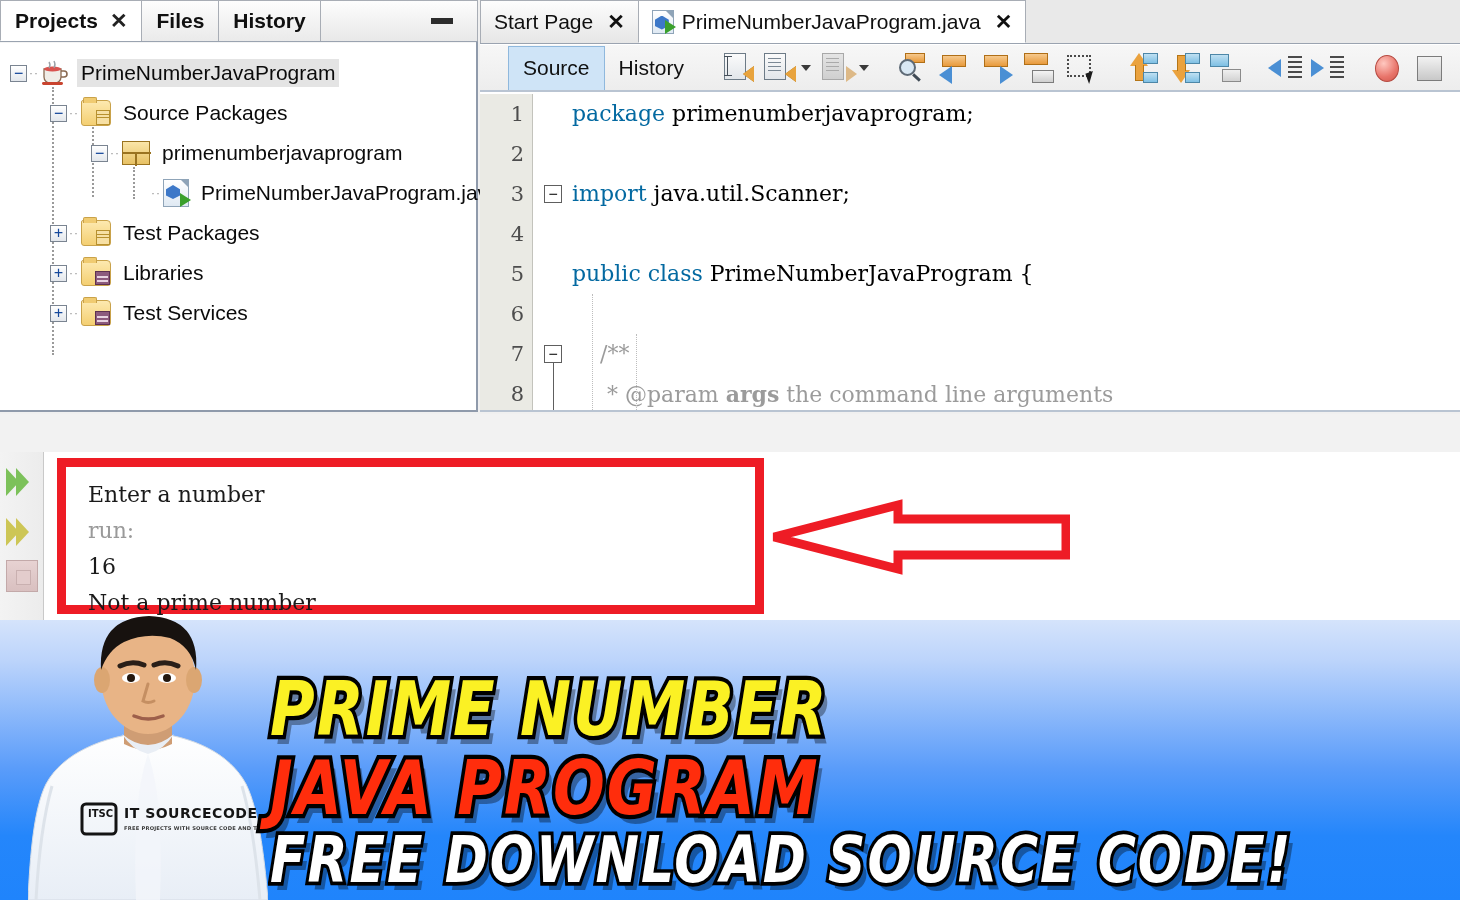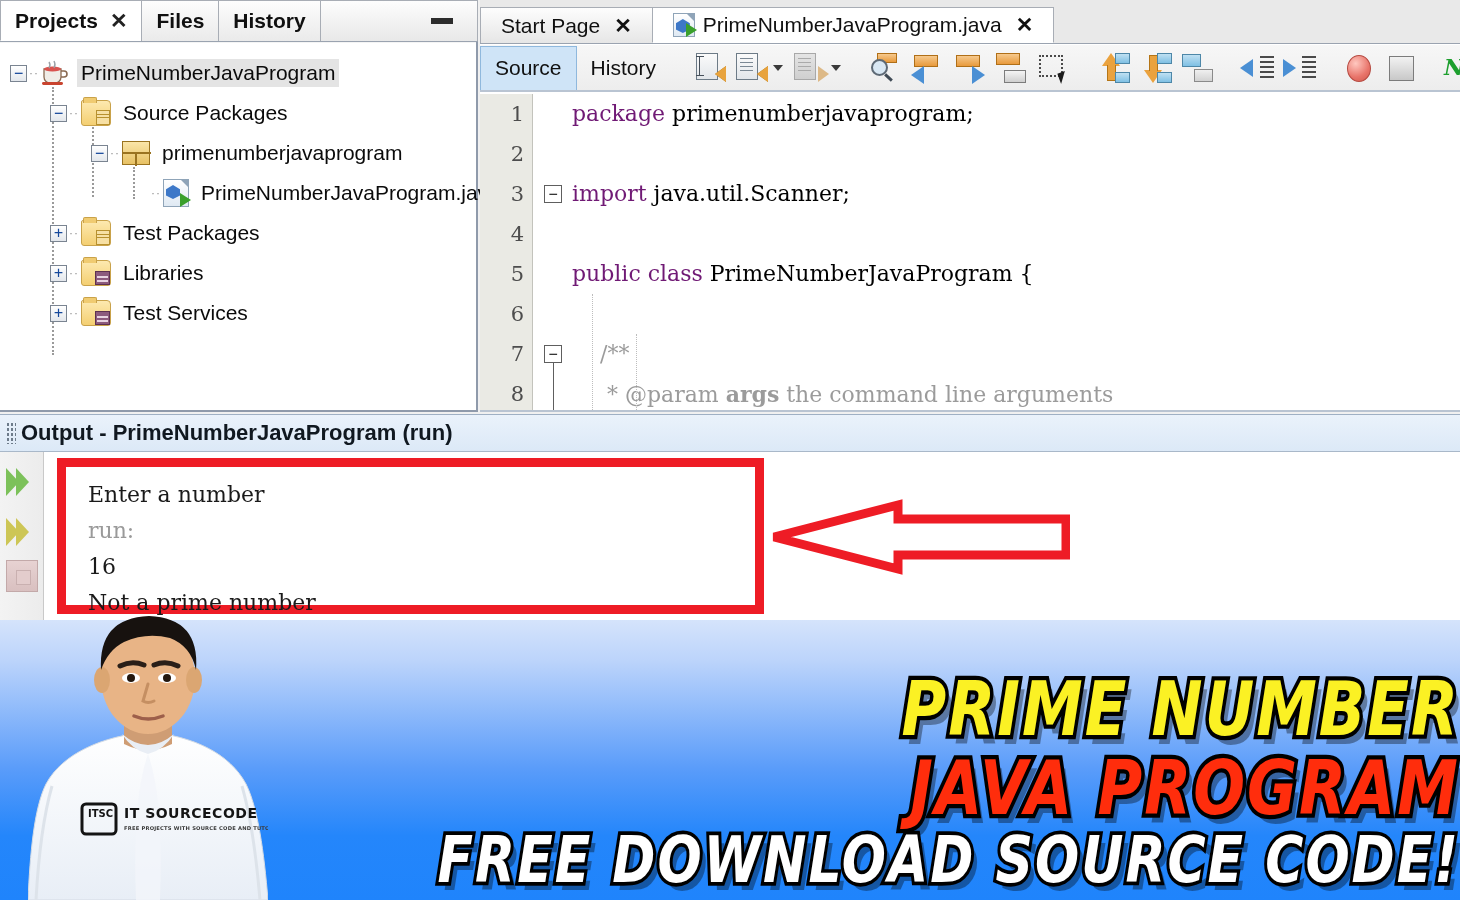--- a/index.html
+++ b/index.html
@@ -220,23 +220,23 @@
     background: #ffffff;
   }
   .etabstrip {
     position: absolute; left: 0; top: 0;
     width: 980px; height: 44px;
     background: #e9e9e9;
     display: flex; align-items: flex-end;
     border-bottom: 1px solid #9aa3b0;
   }
   .etab {
-    height: 36px;
+    height: 43px;
     display: flex; align-items: center;
-    padding: 0 20px;
+    padding: 0 13px;
     font-size: 21px;
     color: #101010;
     background: linear-gradient(to bottom,#fdfdfd,#e6e6e6);
     border: 1px solid #a8adb5;
     border-bottom: none;
     margin-right: -1px;
   }
   .etab.active {
     background: #ffffff;
     border-bottom: 1px solid #fff;
@@ -255,20 +255,21 @@
   .srcbtn {
     height: 44px;
     display: flex; align-items: center;
     padding: 0 14px;
     font-size: 21px; color: #101010;
   }
   .srcbtn.active {
     background: #cfe4f7;
     border: 1px solid #8fb8dd;
     border-bottom: none;
+    margin-left: 28px;
   }
   .tbsep {
     width: 2px; height: 30px;
     background: #c6c6c6;
     margin: 0 9px;
   }
   .tbicon {
     width: 34px; height: 34px;
     margin: 0 4px;
     position: relative;
@@ -476,21 +477,21 @@
     position: absolute; left: 92px; top: 0;
     width: 888px; height: 318px;
   }
   .cline {
     height: 40px; line-height: 40px;
     font-family: "DejaVu Serif", serif;
     font-size: 22px;
     white-space: pre;
     color: #000000;
   }
-  .kw { color: #701a75; font-weight: normal; }
+  .kw { color: #0369a1; font-weight: normal; }
   .cm { color: #9b9b9b; }
   .bold { font-weight: bold; }
   .indentguide {
     position: absolute;
     border-left: 1.5px dotted #bdbdbd;
     width: 0;
   }
 
   
   .output {
@@ -590,21 +591,21 @@
     left: 28px; top: 604px;
     width: 240px; height: 296px;
   }
 
   
   .banner-text {
     position: absolute;
     left: 270px; top: 672px;
     width: 1190px; height: 228px;
     display: flex; flex-direction: column;
-    align-items: flex-end;
+    align-items: flex-start;
     justify-content: flex-start;
   }
   .bline {
     font-family: "DejaVu Sans", sans-serif;
     font-weight: bold;
     font-style: italic;
     letter-spacing: 2px;
     line-height: 1;
     white-space: nowrap;
     transform: scaleY(1.22);
@@ -888,24 +889,20 @@
           <div class="cline">&nbsp;</div>
           <div class="cline"><span class="kw">public class </span><span>PrimeNumberJavaProgram {</span></div>
           <div class="cline">&nbsp;</div>
           <div class="cline"><span class="cm">    /**</span></div>
           <div class="cline"><span class="cm">     * @param </span><span class="cm bold">args</span><span class="cm"> the command line arguments</span></div>
         </div>
       </div>
     </div>
 
     <div class="output">
-      <div class="out-title">
-        <span class="grip"></span>
-        <span class="txt">Output - PrimeNumberJavaProgram (run)</span>
-      </div>
       <div class="out-body">
         <div class="out-side">
           <div class="ffbtn ff-green">
               <span class="c1"></span>
               <span class="c2"></span>
             </div>
           <div class="ffbtn ff-olive">
               <span class="c1"></span>
               <span class="c2"></span>
             </div>

